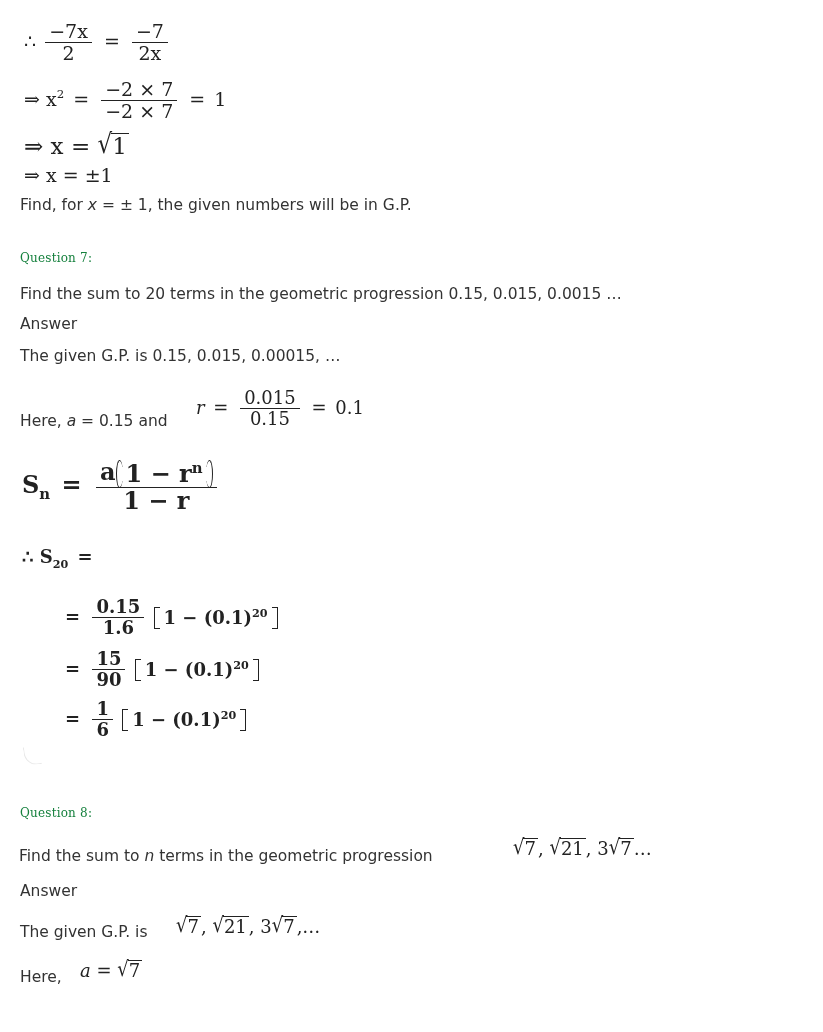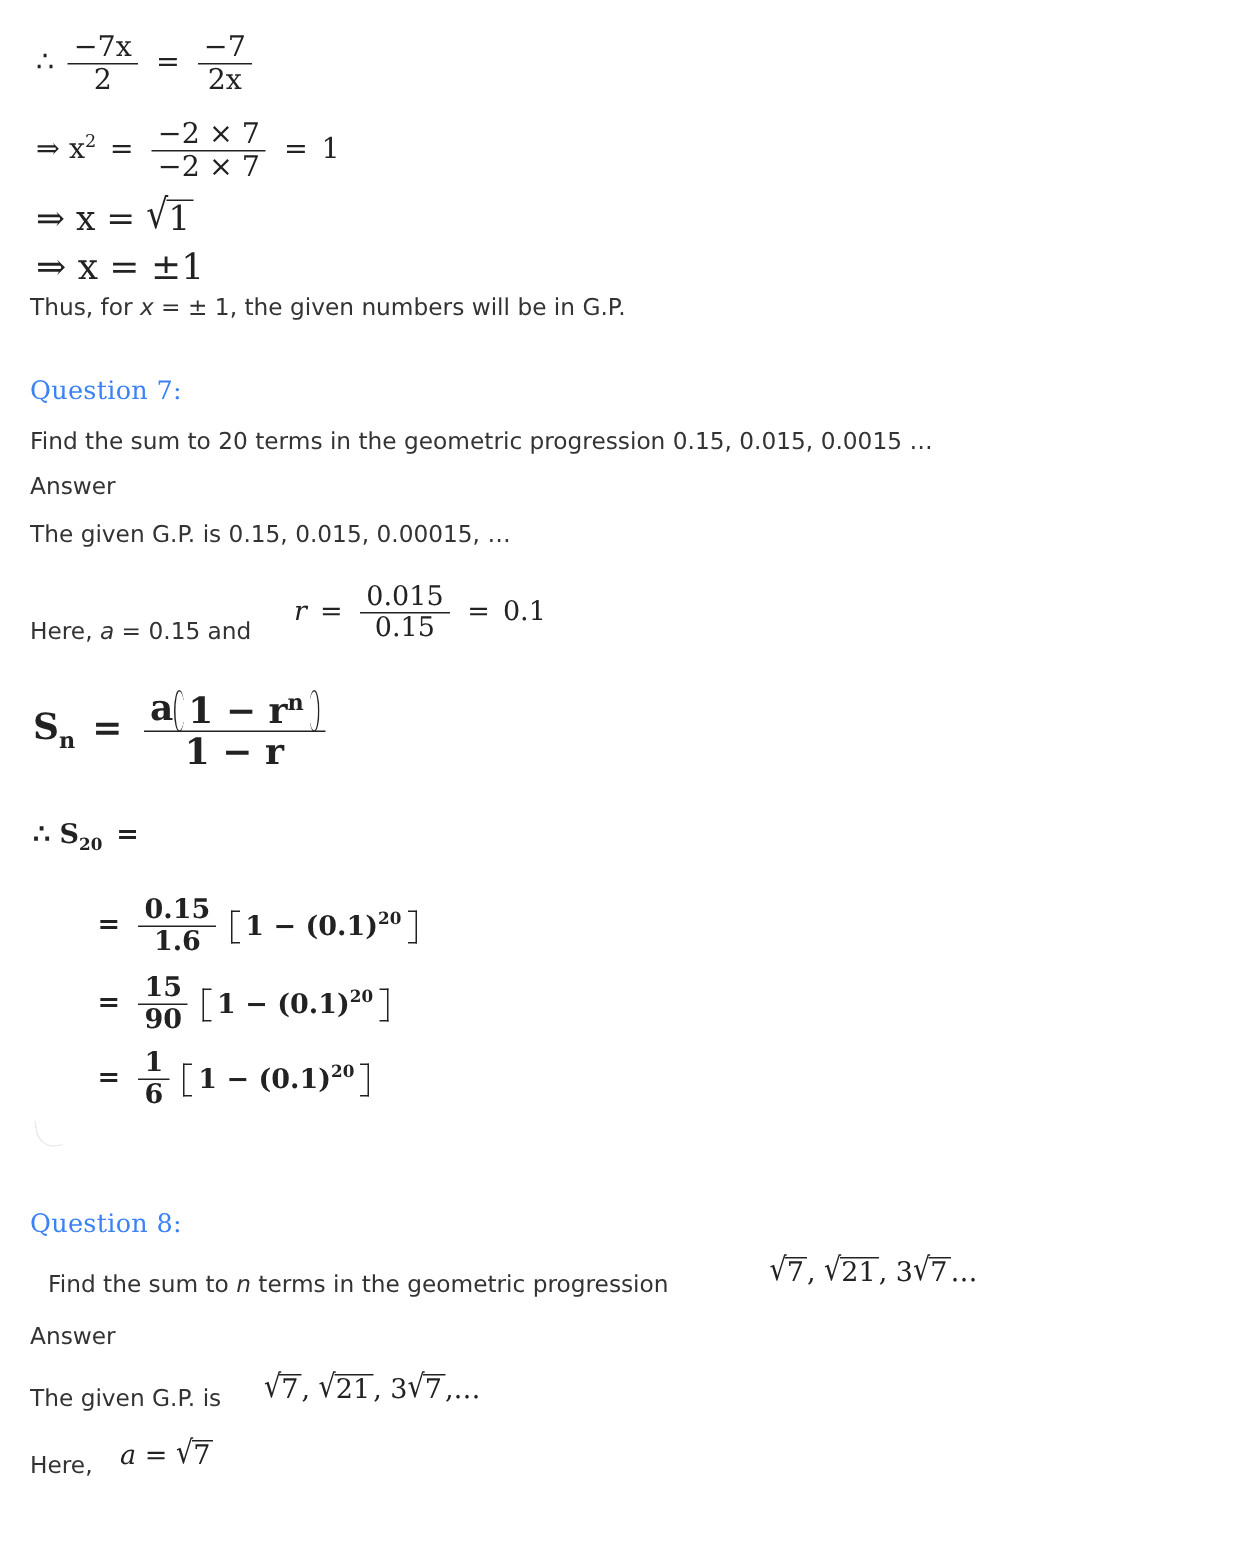--- a/index.html
+++ b/index.html
@@ -27,22 +27,22 @@
     position: absolute;
     font-family: "DejaVu Sans", sans-serif;
     font-size: 15.5px;
     color: #333333;
     white-space: nowrap;
     line-height: 1.2;
   }
   .qhead {
     position: absolute;
     font-family: "DejaVu Serif", serif;
-    font-size: 17px;
-    color: #3b82f6;
+    font-size: 12px;
+    color: #15803d;
     white-space: nowrap;
     letter-spacing: .2px;
   }
   .ital { font-style: italic; }
 
   
   .math {
     position: absolute;
     font-family: "DejaVu Serif", serif;
     color: #222222;
@@ -169,27 +169,27 @@
     <span class="op">=</span>
     <span>1</span>
   </div>
 
   <div class="math" style="left:24px; top:133px; font-size:23px;">
     <span>⇒</span>
     <span>x =</span>
     <span class="rad"><span class="sign">√</span><span class="radicand">1</span></span>
   </div>
 
-  <div class="math" style="left:24px; top:166px; font-size:24px;">
+  <div class="math" style="left:24px; top:166px; font-size:19px;">
     <span>⇒</span>
     <span>x = ±1</span>
   </div>
 
   <div class="prose" style="left:20px; top:196px;">
-    <span>Thus, for </span><span class="ital">x</span><span> = ± 1, the given numbers will be in G.P.</span>
+    <span>Find, for </span><span class="ital">x</span><span> = ± 1, the given numbers will be in G.P.</span>
   </div>
 
   <div class="qhead" style="left:20px; top:251px;">Question 7:</div>
 
   <div class="prose" style="left:20px; top:285px;">Find the sum to 20 terms in the geometric progression 0.15, 0.015, 0.0015 …</div>
 
   <div class="prose" style="left:20px; top:315px;">Answer</div>
 
   <div class="prose" style="left:20px; top:347px;">The given G.P. is 0.15, 0.015, 0.00015, …</div>
 
@@ -247,21 +247,21 @@
       <span class="num">1</span>
       <span class="den">6</span>
     </span>
     <span class="tall sq"><span class="inner"><span>1 − (0.1)</span><sup class="exp">20</sup></span></span>
   </div>
 
   <div class="artifact" style="left:24px; top:746px;"></div>
 
   <div class="qhead" style="left:20px; top:806px;">Question 8:</div>
 
-  <div class="prose" style="left:32px; top:847px;">
+  <div class="prose" style="left:19px; top:847px;">
     <span>Find the sum to </span><span class="ital">n</span><span> terms in the geometric progression </span>
   </div>
 
   <div class="math" style="left:513px; top:838px; font-size:18px;">
     <span class="rad"><span class="sign">√</span><span class="radicand">7</span></span><span>, </span><span class="rad"><span class="sign">√</span><span class="radicand">21</span></span><span>, 3</span><span class="rad"><span class="sign">√</span><span class="radicand">7</span></span><span>…</span>
   </div>
 
   <div class="prose" style="left:20px; top:882px;">Answer</div>
 
   <div class="prose" style="left:20px; top:923px;">The given G.P. is </div>

